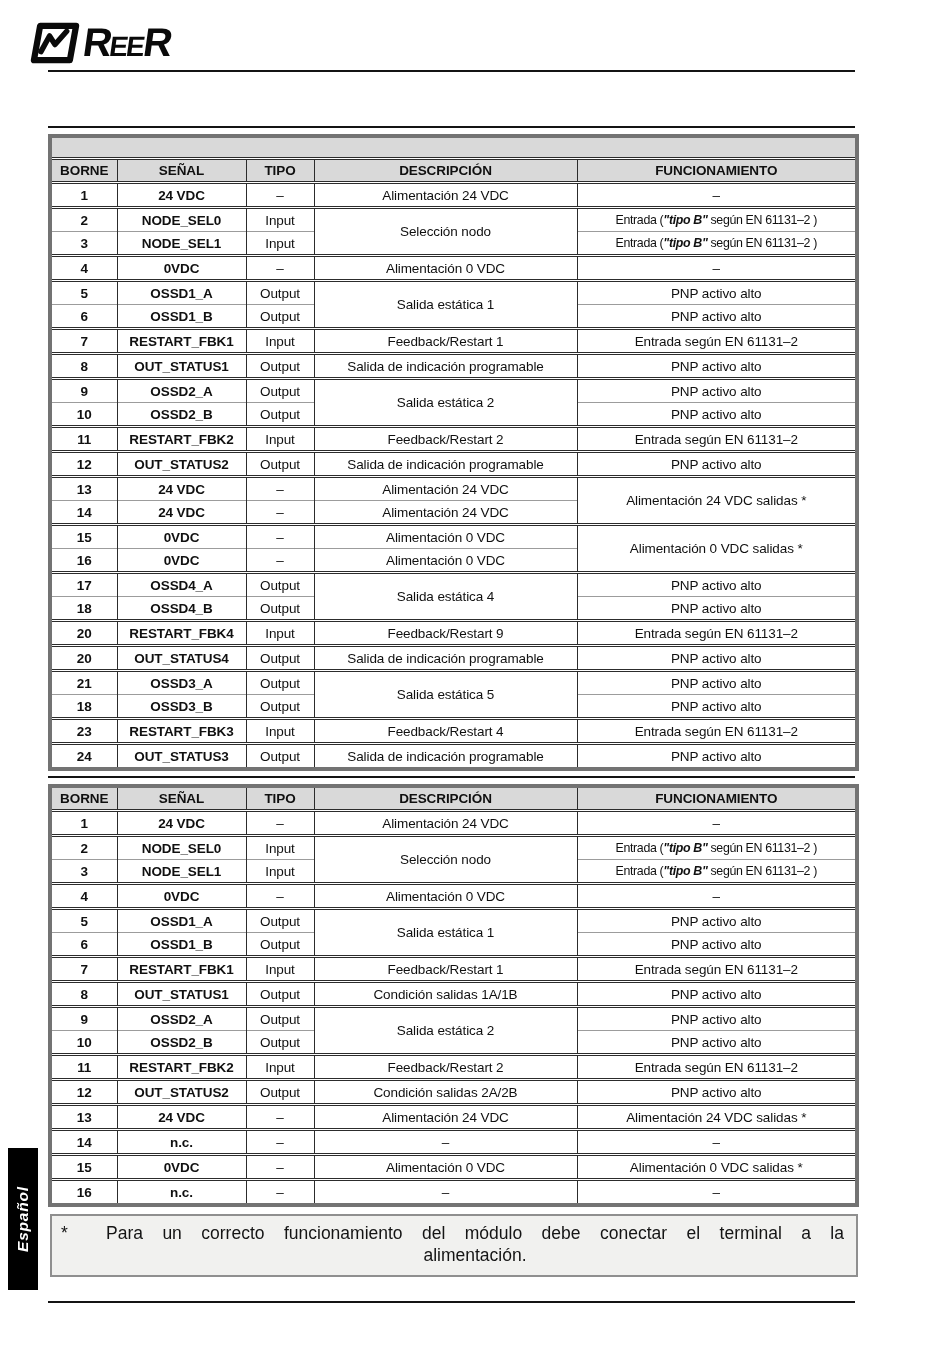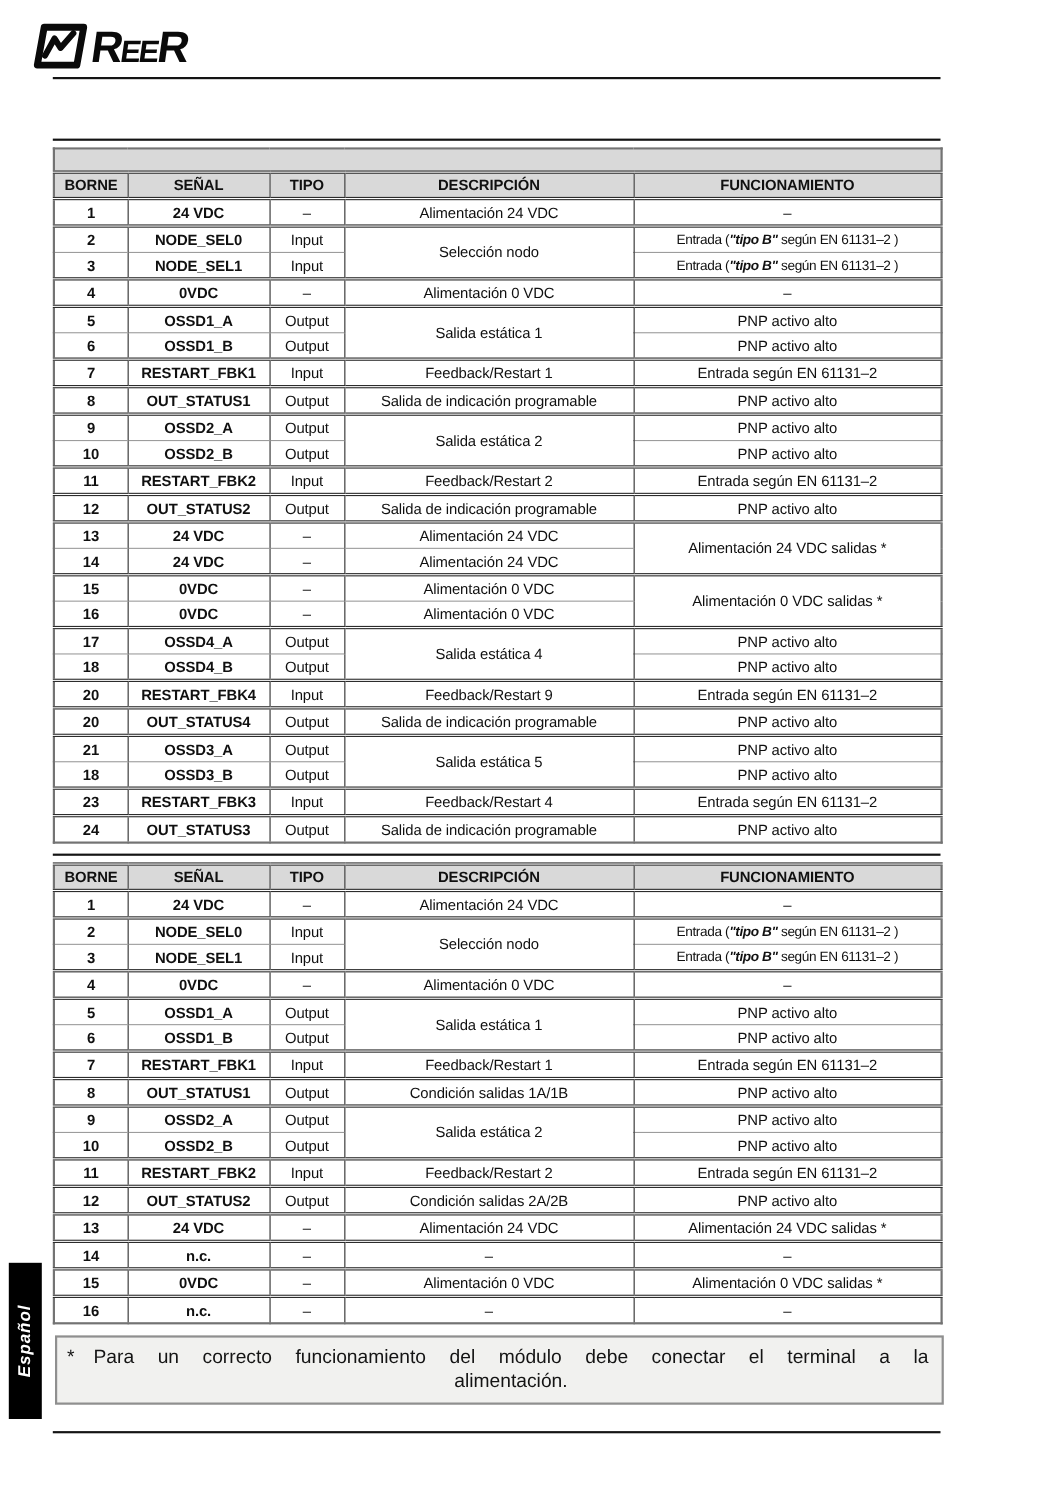--- a/index.html
+++ b/index.html
@@ -14,21 +14,21 @@
   .logo-text { font-weight:bold; font-size:40px; line-height:44px; letter-spacing:-2px;
                transform:skewX(-8deg); color:#0a0a0a; }
   .logo-ee { font-size:28px; }
 
   
   .hr { position:absolute; left:48px; width:807px; height:0; border-top:2px solid #141414; }
 
   
   table.pinout {
     position:absolute; left:48px; border-collapse:collapse; table-layout:fixed;
-    width:807px; background:#fff; border:2px solid #737373;
+    width:807px; background:#fff; border:4px solid #737373;
   }
   #t1 { top:134px; }
   #t2 { top:784px; }
   .pinout th, .pinout td {
     border-left:1.5px solid #2c2c2c; border-right:1.5px solid #2c2c2c;
     text-align:center; vertical-align:middle; white-space:nowrap; overflow:hidden;
     padding:0 3px; font-size:13.5px; letter-spacing:-0.1px; height:22px; color:#101010;
   }
   .pinout tr.band td { background:#d9d9d9; height:19px; border-top:1.5px solid #2c2c2c; }
   .pinout tr.headrow th { background:#d9d9d9; font-weight:bold; height:21px;
@@ -47,21 +47,21 @@
     font-size:15.5px; letter-spacing:0.8px; text-align:center; line-height:30px;
   }
 
   
   .footnote {
     position:absolute; left:50px; top:1214px; width:808px; box-sizing:border-box;
     border:2px solid #8f8f8f; background:#f1f1ef; padding:6px 12px 9px 9px;
     display:flex; font-size:17.5px; line-height:22px; color:#141414;
   }
   .fn-star { flex:0 0 16px; margin-right:8px; }
-  .fn-body { flex:1; }
+  .fn-body { flex:1;margin-left:21px; }
   .fn-l1 { display:block; text-align:justify; text-align-last:justify; }
   .fn-l2 { display:block; text-align:center; }
 </style>
 </head>
 <body>
 
 <div class="page">
 
   <div class="logo">
     <span class="logo-icon">

